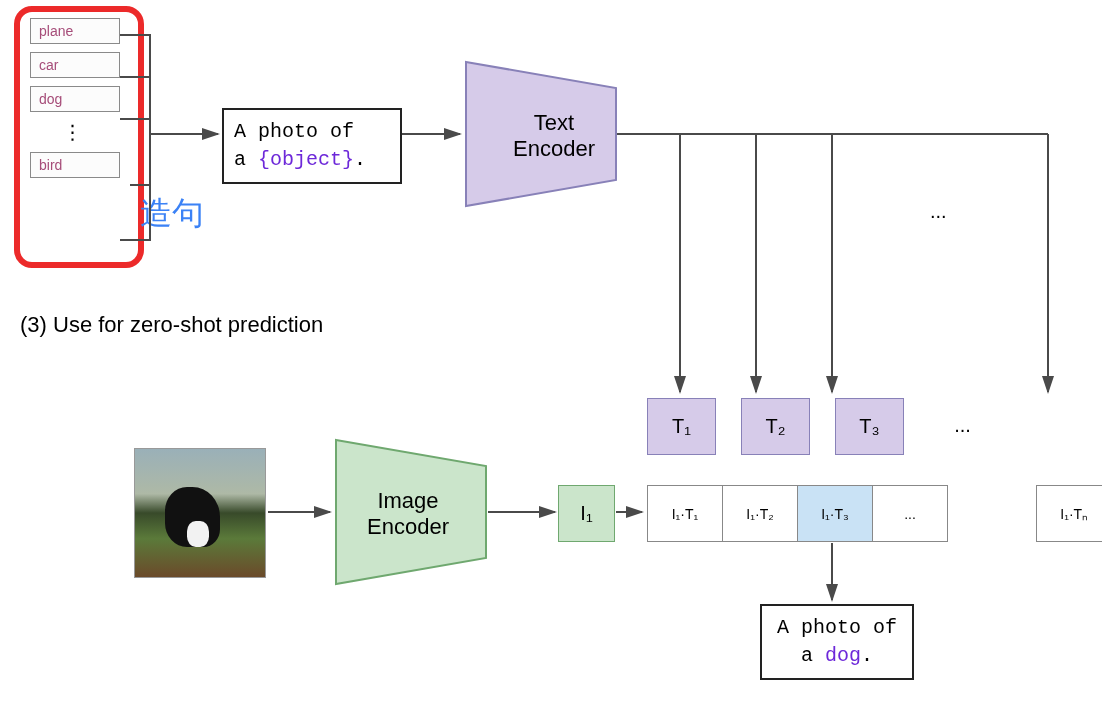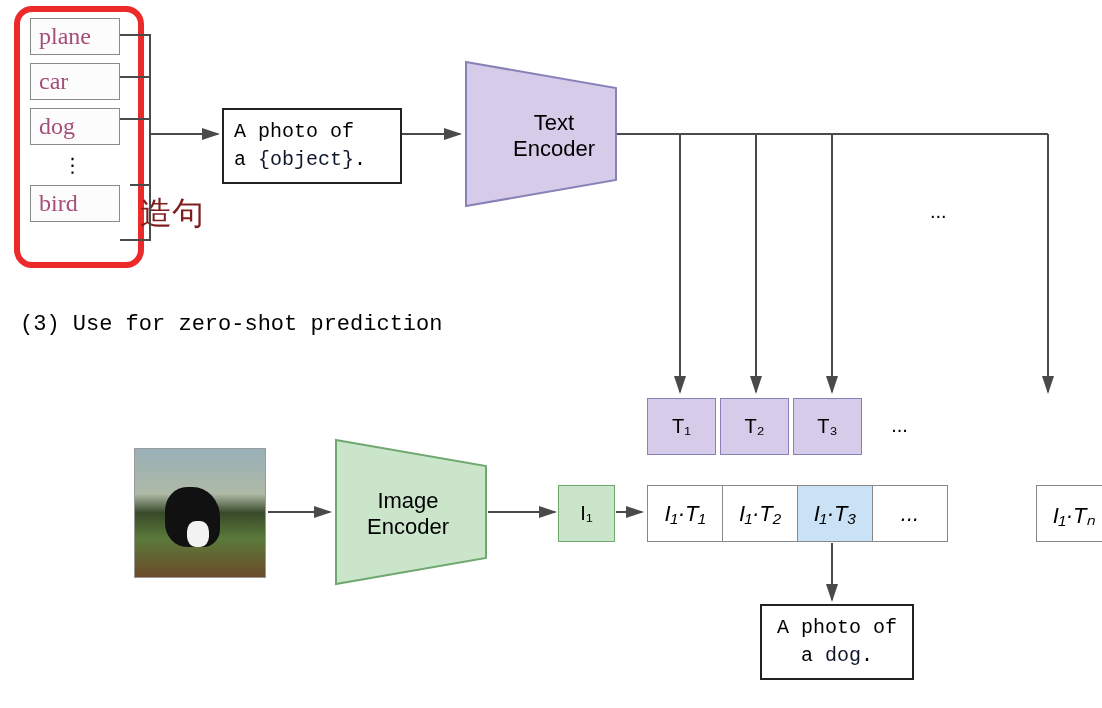--- a/index.html
+++ b/index.html
@@ -8,76 +8,75 @@
     width: 1102px;
     height: 708px;
     position: relative;
     font-family: Arial, sans-serif;
     background: #fff;
   }
   .abs { position: absolute; }
   .class-box {
     border: 1px solid #8a8a8a;
     background: #fcfcfc;
-    font-family: Liberation Serif, serif;
-    font-size: 24px;
+    font-family: Liberation Sans, sans-serif;
+    font-size: 14px;
     color: #a64d79;
     padding: 4px 8px;
     text-align: left;
     width: 72px;
   }
   .red-highlight {
     border: 6px solid #ec2a2a;
     border-radius: 18px;
     position: absolute;
   }
   .red-text {
-    color: #7f1d1d;
+    color: #3b82f6;
     font-size: 32px;
     font-weight: 500;
   }
   .prompt-box {
     border: 2px solid #222;
     background: #fff;
     font-family: "Courier New", monospace;
     font-size: 20px;
     padding: 8px 10px;
     text-align: left;
     line-height: 1.4;
   }
-  .prompt-box .obj { color: #0f172a; }
+  .prompt-box .obj { color: #6d28d9; }
   .caption {
     font-size: 22px;
     font-family: Arial, sans-serif;
     color: #000;
   }
   .encoder-label {
     position: absolute;
     font-size: 22px;
     text-align: center;
     width: 100px;
   }
-  .token-row { display: flex; gap: 4px; }
+  .token-row { display: flex; gap: 25px; }
   .token {
     width: 67px; height: 55px;
     border: 1px solid #8881b8;
     background: #d6cbe9;
     display: flex; align-items: center; justify-content: center;
     font-size: 20px;
   }
   .token.dots { background: #fff; border: none; }
   .score-row { display: flex; }
   .score {
     width: 74px; height: 55px;
     border: 1px solid #888;
     background: #fff;
     display: flex; align-items: center; justify-content: center;
-    font-size: 22px;
+    font-size: 14px;
     margin-left: -1px;
-    font-style: italic;
   }
   .score.first { margin-left: 0; }
   .score.hl { background: #c9e2f5; }
   .score.dots { border-top: 1px solid #888; border-bottom: 1px solid #888; }
   .i1 {
     width: 55px; height: 55px;
     border: 1px solid #6fa86f;
     background: #cbe5cb;
     display: flex; align-items: center; justify-content: center;
     font-size: 20px;
@@ -166,21 +165,21 @@
   <span>A photo of</span><br>
   <span>a </span><span class="obj">{object}</span><span>.</span>
 </div>
 
 <svg class="abs" style="left:462px; top:58px;" width="160" height="152">
   <polygon points="4,4 154,30 154,122 4,148" fill="#d6cbe9" stroke="#8881b8" stroke-width="2"></polygon>
 </svg>
 <div class="encoder-label" style="left:504px; top:110px; white-space:pre-line;">Text
 Encoder</div>
 
-<div class="abs caption" style="left:20px; top:312px;font-family:Liberation Mono, monospace;">(3) Use for zero-shot prediction</div>
+<div class="abs caption" style="left:20px; top:312px;">(3) Use for zero-shot prediction</div>
 
 <div class="abs dog-img" style="left:134px; top:448px;">
   <div class="dog-shape"></div>
   <div class="dog-chest"></div>
 </div>
 
 <svg class="abs" style="left:332px; top:436px;" width="160" height="152">
   <polygon points="4,4 154,30 154,122 4,148" fill="#cbe5cb" stroke="#6fa86f" stroke-width="2"></polygon>
 </svg>
 <div class="encoder-label" style="left:358px; top:488px; white-space:pre-line;">Image

